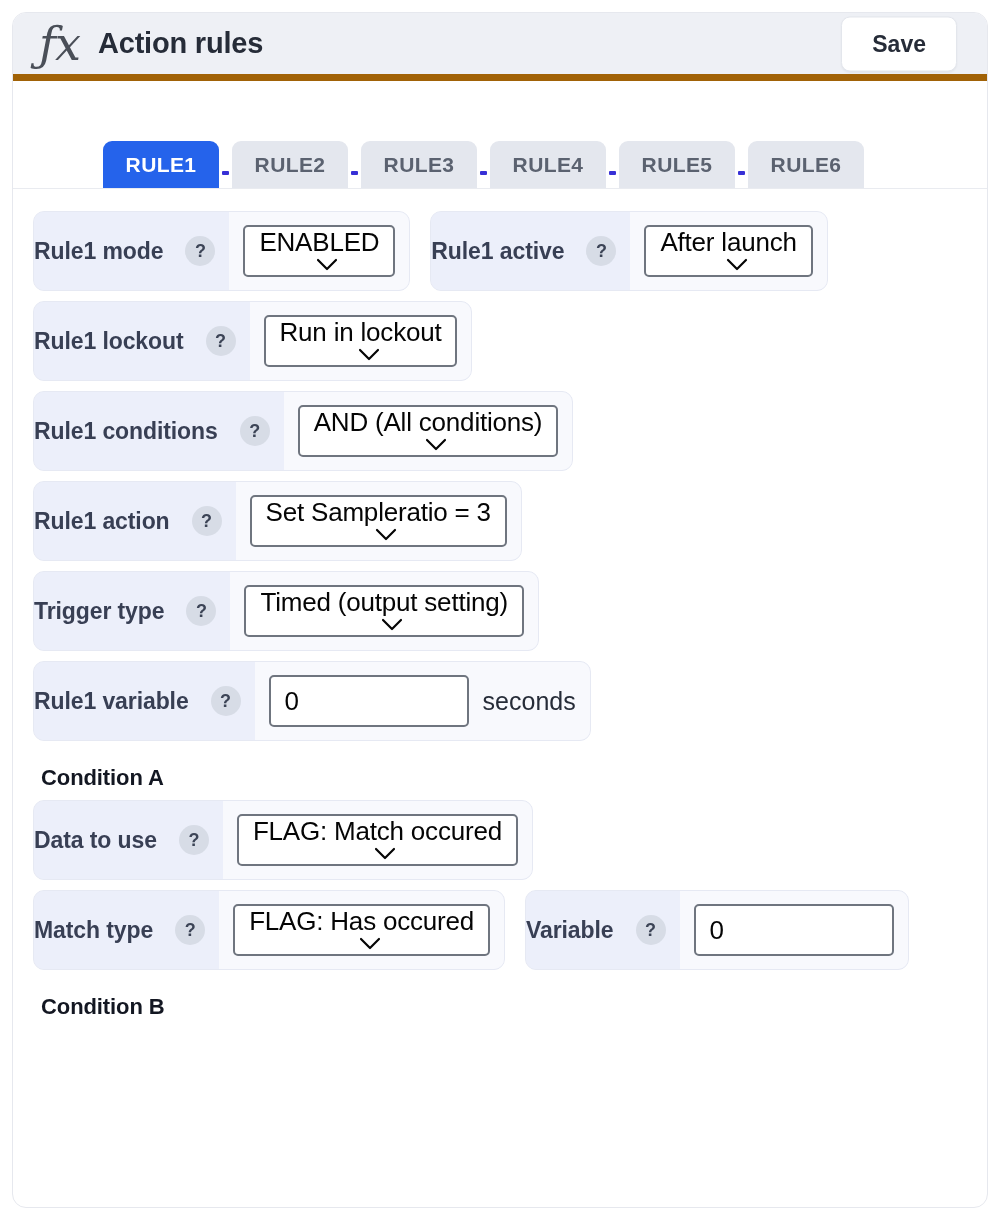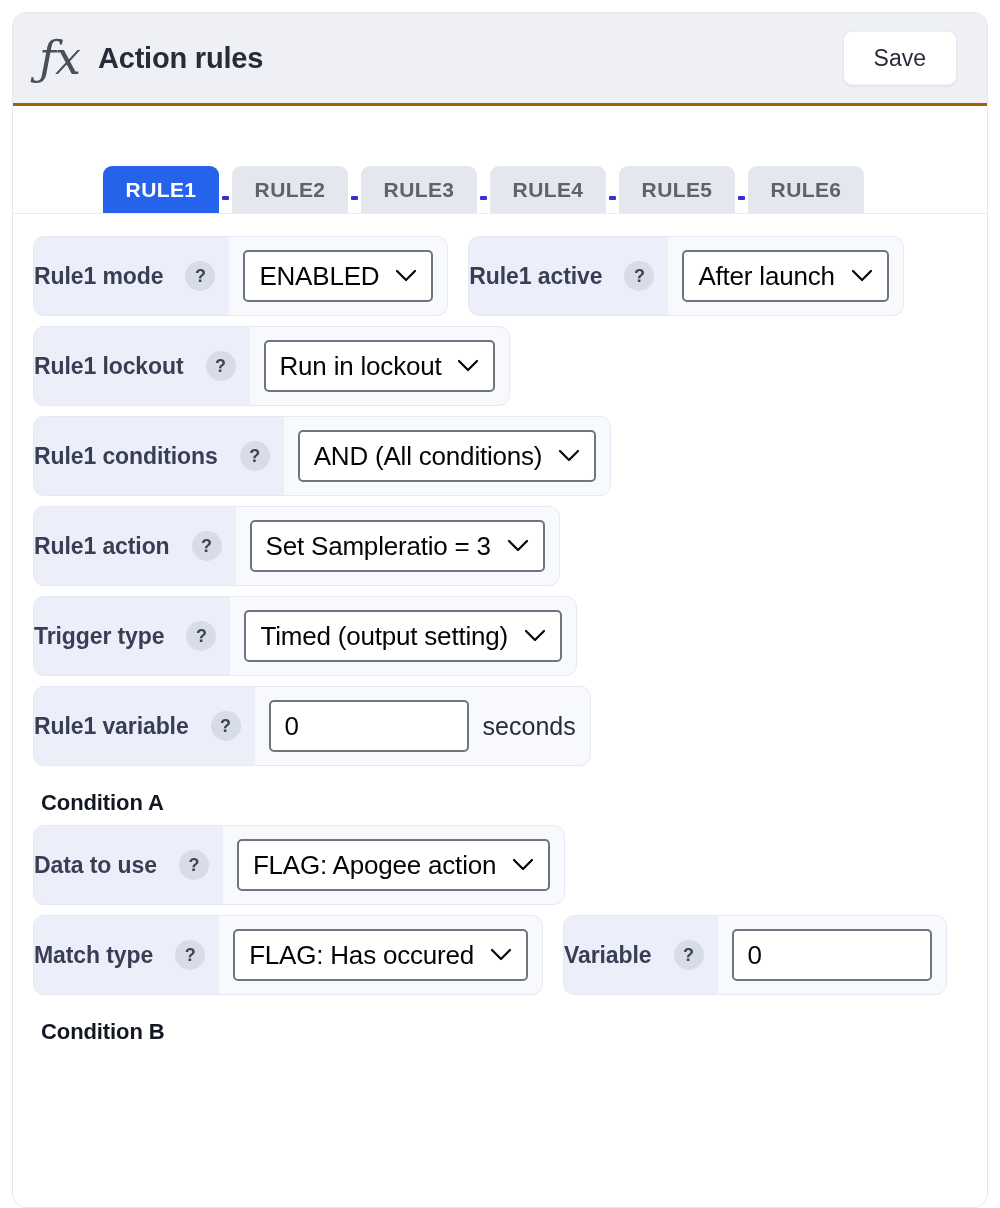--- a/index.html
+++ b/index.html
@@ -27,23 +27,23 @@
     min-height: 1196px;
     background: #ffffff;
     border: 1px solid #e6e8ee;
     border-radius: 14px;
     overflow: hidden;
   }
 
   
   .header {
     position: relative;
-    height: 93px;
+    height: 68px;
     background: #eef0f5;
-    border-bottom: 3px solid #a16207;
+    border-bottom: 7px solid #a16207;
     display: flex;
     align-items: center;
     padding: 0 22px 0 26px;
   }
   .fx-icon {
     font-family: "DejaVu Serif", serif;
     font-style: italic;
     font-size: 46px;
     font-weight: 400;
     color: #4a4f58;
@@ -61,21 +61,21 @@
   .save-button {
     position: absolute;
     right: 30px; top: 50%;
     transform: translateY(-50%);
     background: #ffffff;
     border: 1px solid #e3e6ec;
     border-radius: 9px;
     padding: 13px 30px;
     font-family: "Liberation Sans", sans-serif;
     font-size: 23px;
-    font-weight: 400;
+    font-weight: 700;
     color: #262c38;
     cursor: pointer;
     box-shadow: 0 1px 2px rgba(20,25,40,.05);
   }
 
   
   .tabstrip {
     position: relative;
     height: 108px;
     background: #ffffff;
@@ -185,20 +185,21 @@
     position: relative;
     background: #ffffff;
     border: 2px solid #6f757f;
     border-radius: 5px;
     height: 52px;
     display: flex;
     align-items: center;
     padding: 0 14px 0 14px;
     cursor: pointer;
     min-width: 120px;
+    flex-direction: column;
   }
   .select-value {
     font-size: 26px;
     color: #050505;
     white-space: nowrap;
     font-weight: 400;
     letter-spacing: -0.2px;
   }
   .chev {
     margin-left: 16px;
@@ -370,21 +371,21 @@
           </div></div>
 
       <div class="section-title">Condition A</div>
       <div id="cond-a-rows"><div class="row">
             <div class="row-left">
               <span class="row-label">Data to use</span>
               <span class="help-icon">?</span>
             </div>
             <div class="row-right">
               <div class="select">
-                <span class="select-value">FLAG: Apogee action</span>
+                <span class="select-value">FLAG: Match occured</span>
                 <span class="chev">
                   <svg width="22" height="14" viewBox="0 0 22 14">
                     <path d="M2 2 L11 11 L20 2" fill="none" stroke="#050505" stroke-width="2.2" stroke-linecap="round" stroke-linejoin="round"></path>
                   </svg>
                 </span>
               </div>
             </div>
           </div><div class="row">
             <div class="row-left">
               <span class="row-label">Match type</span>

